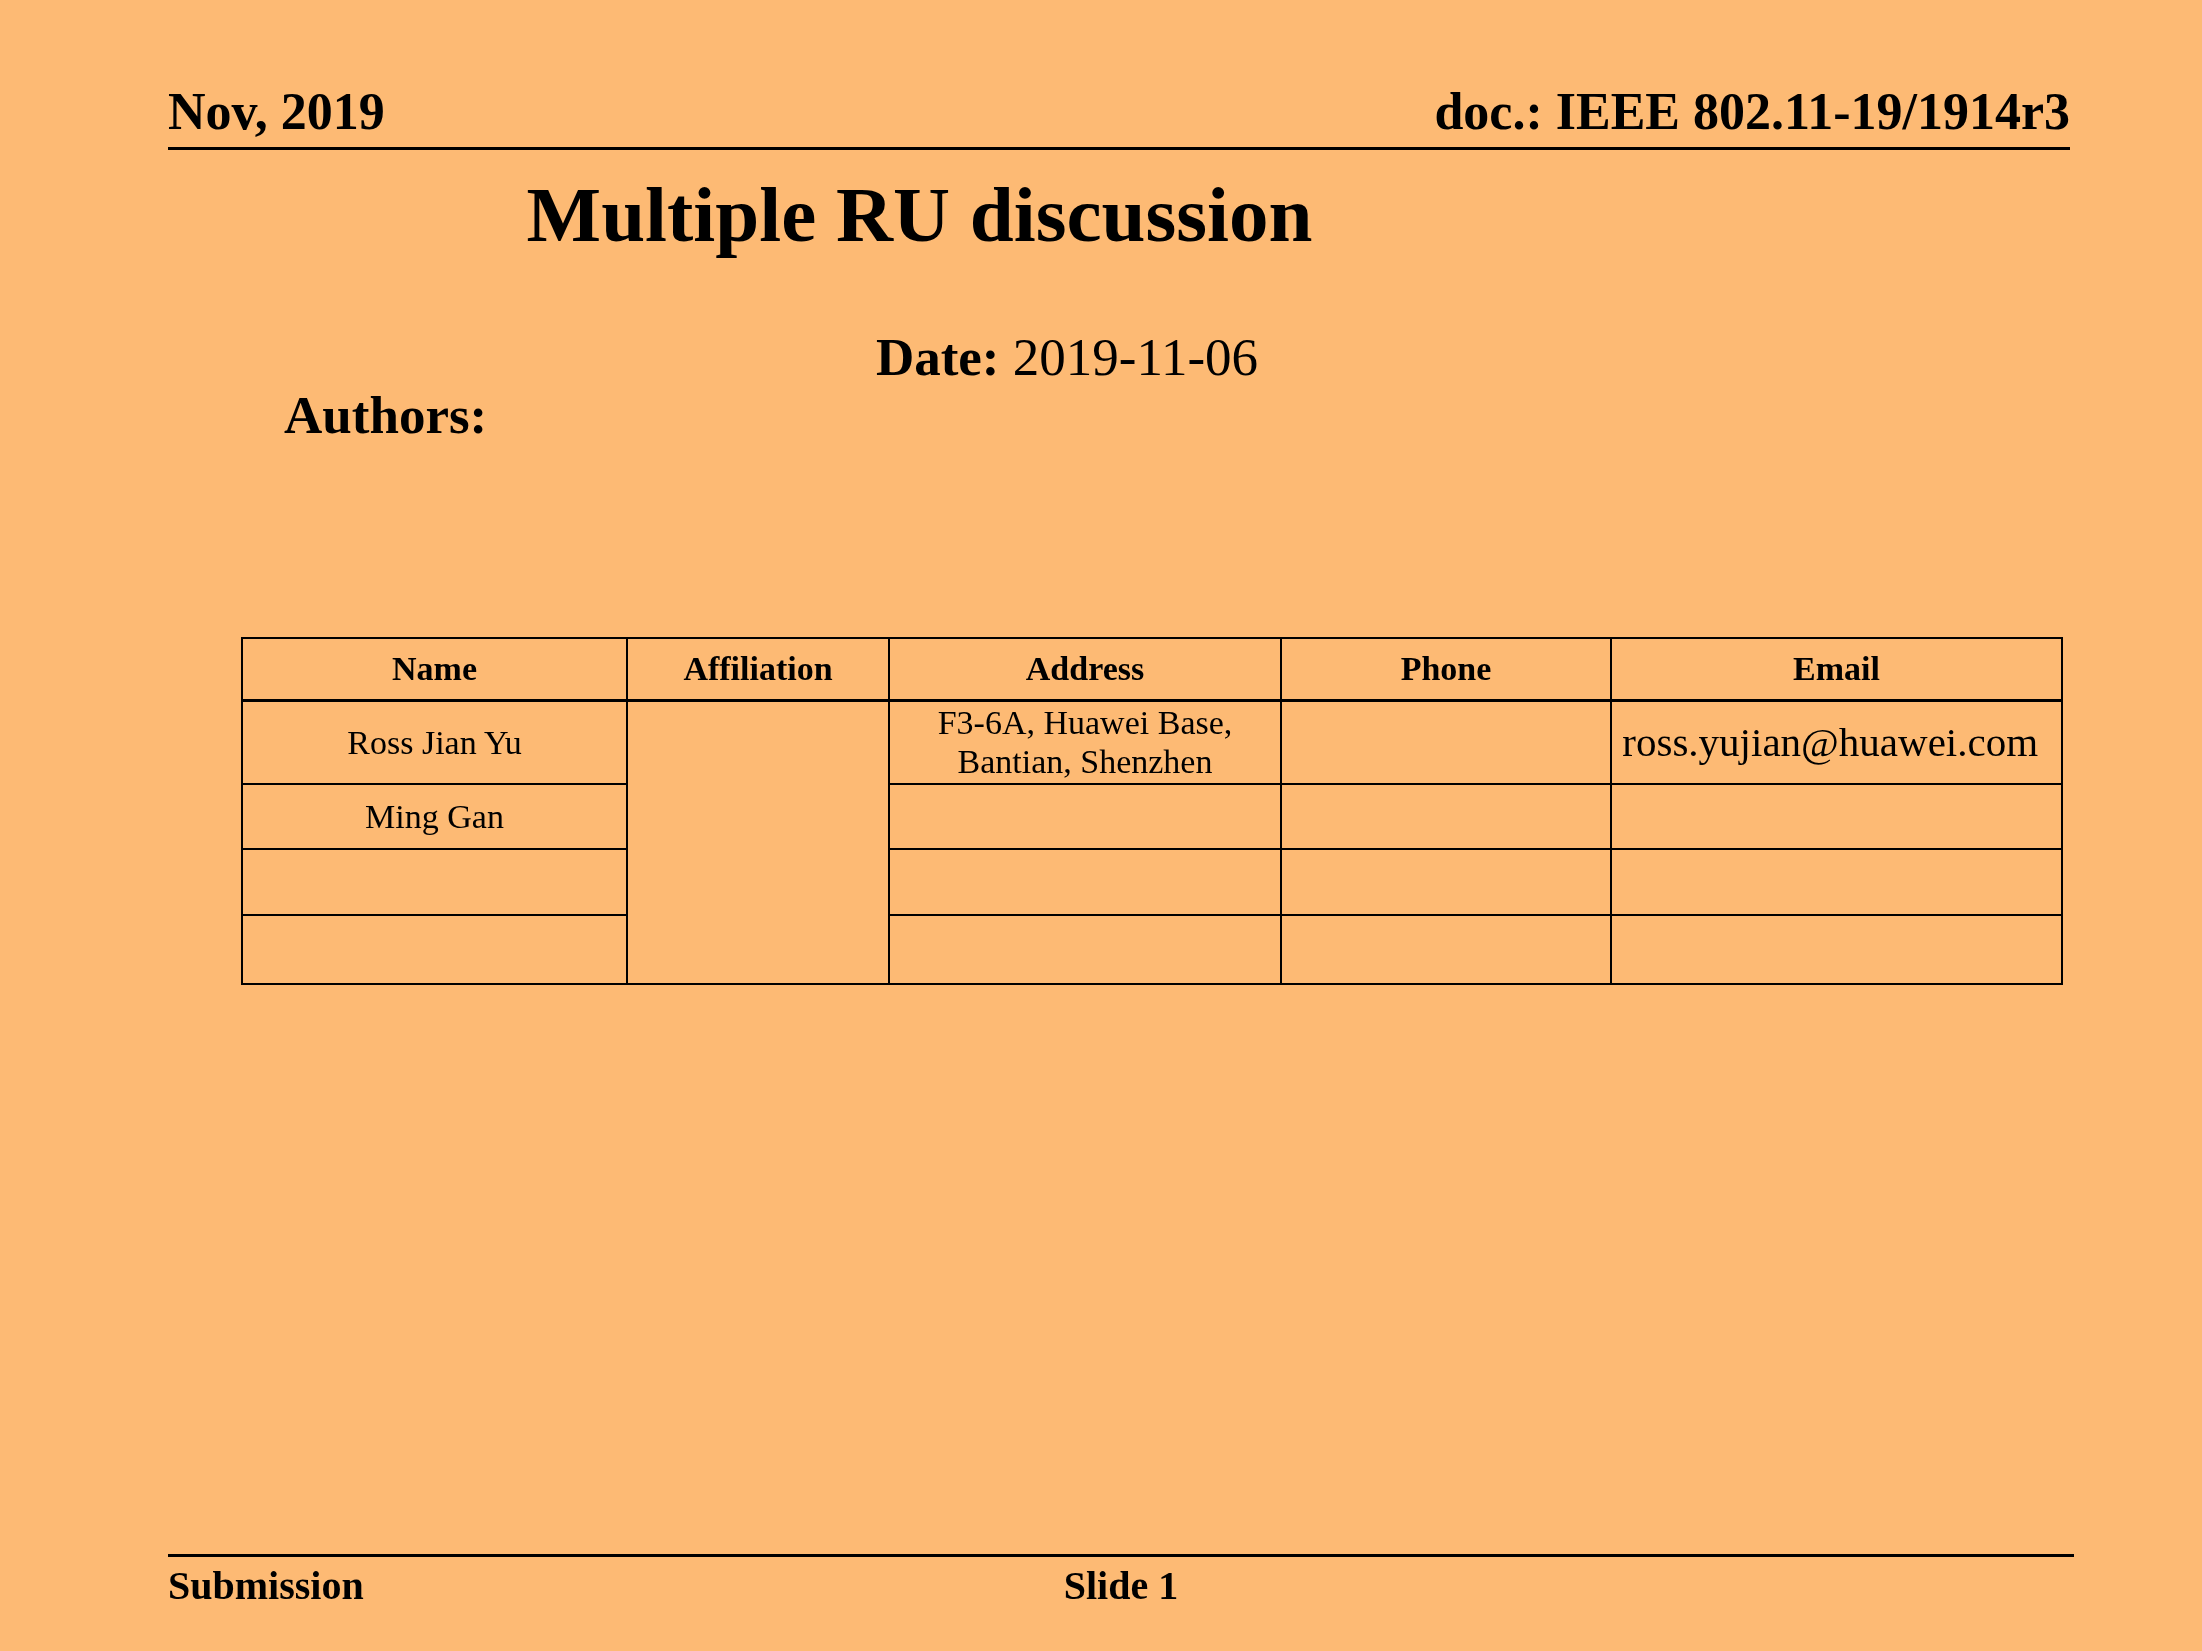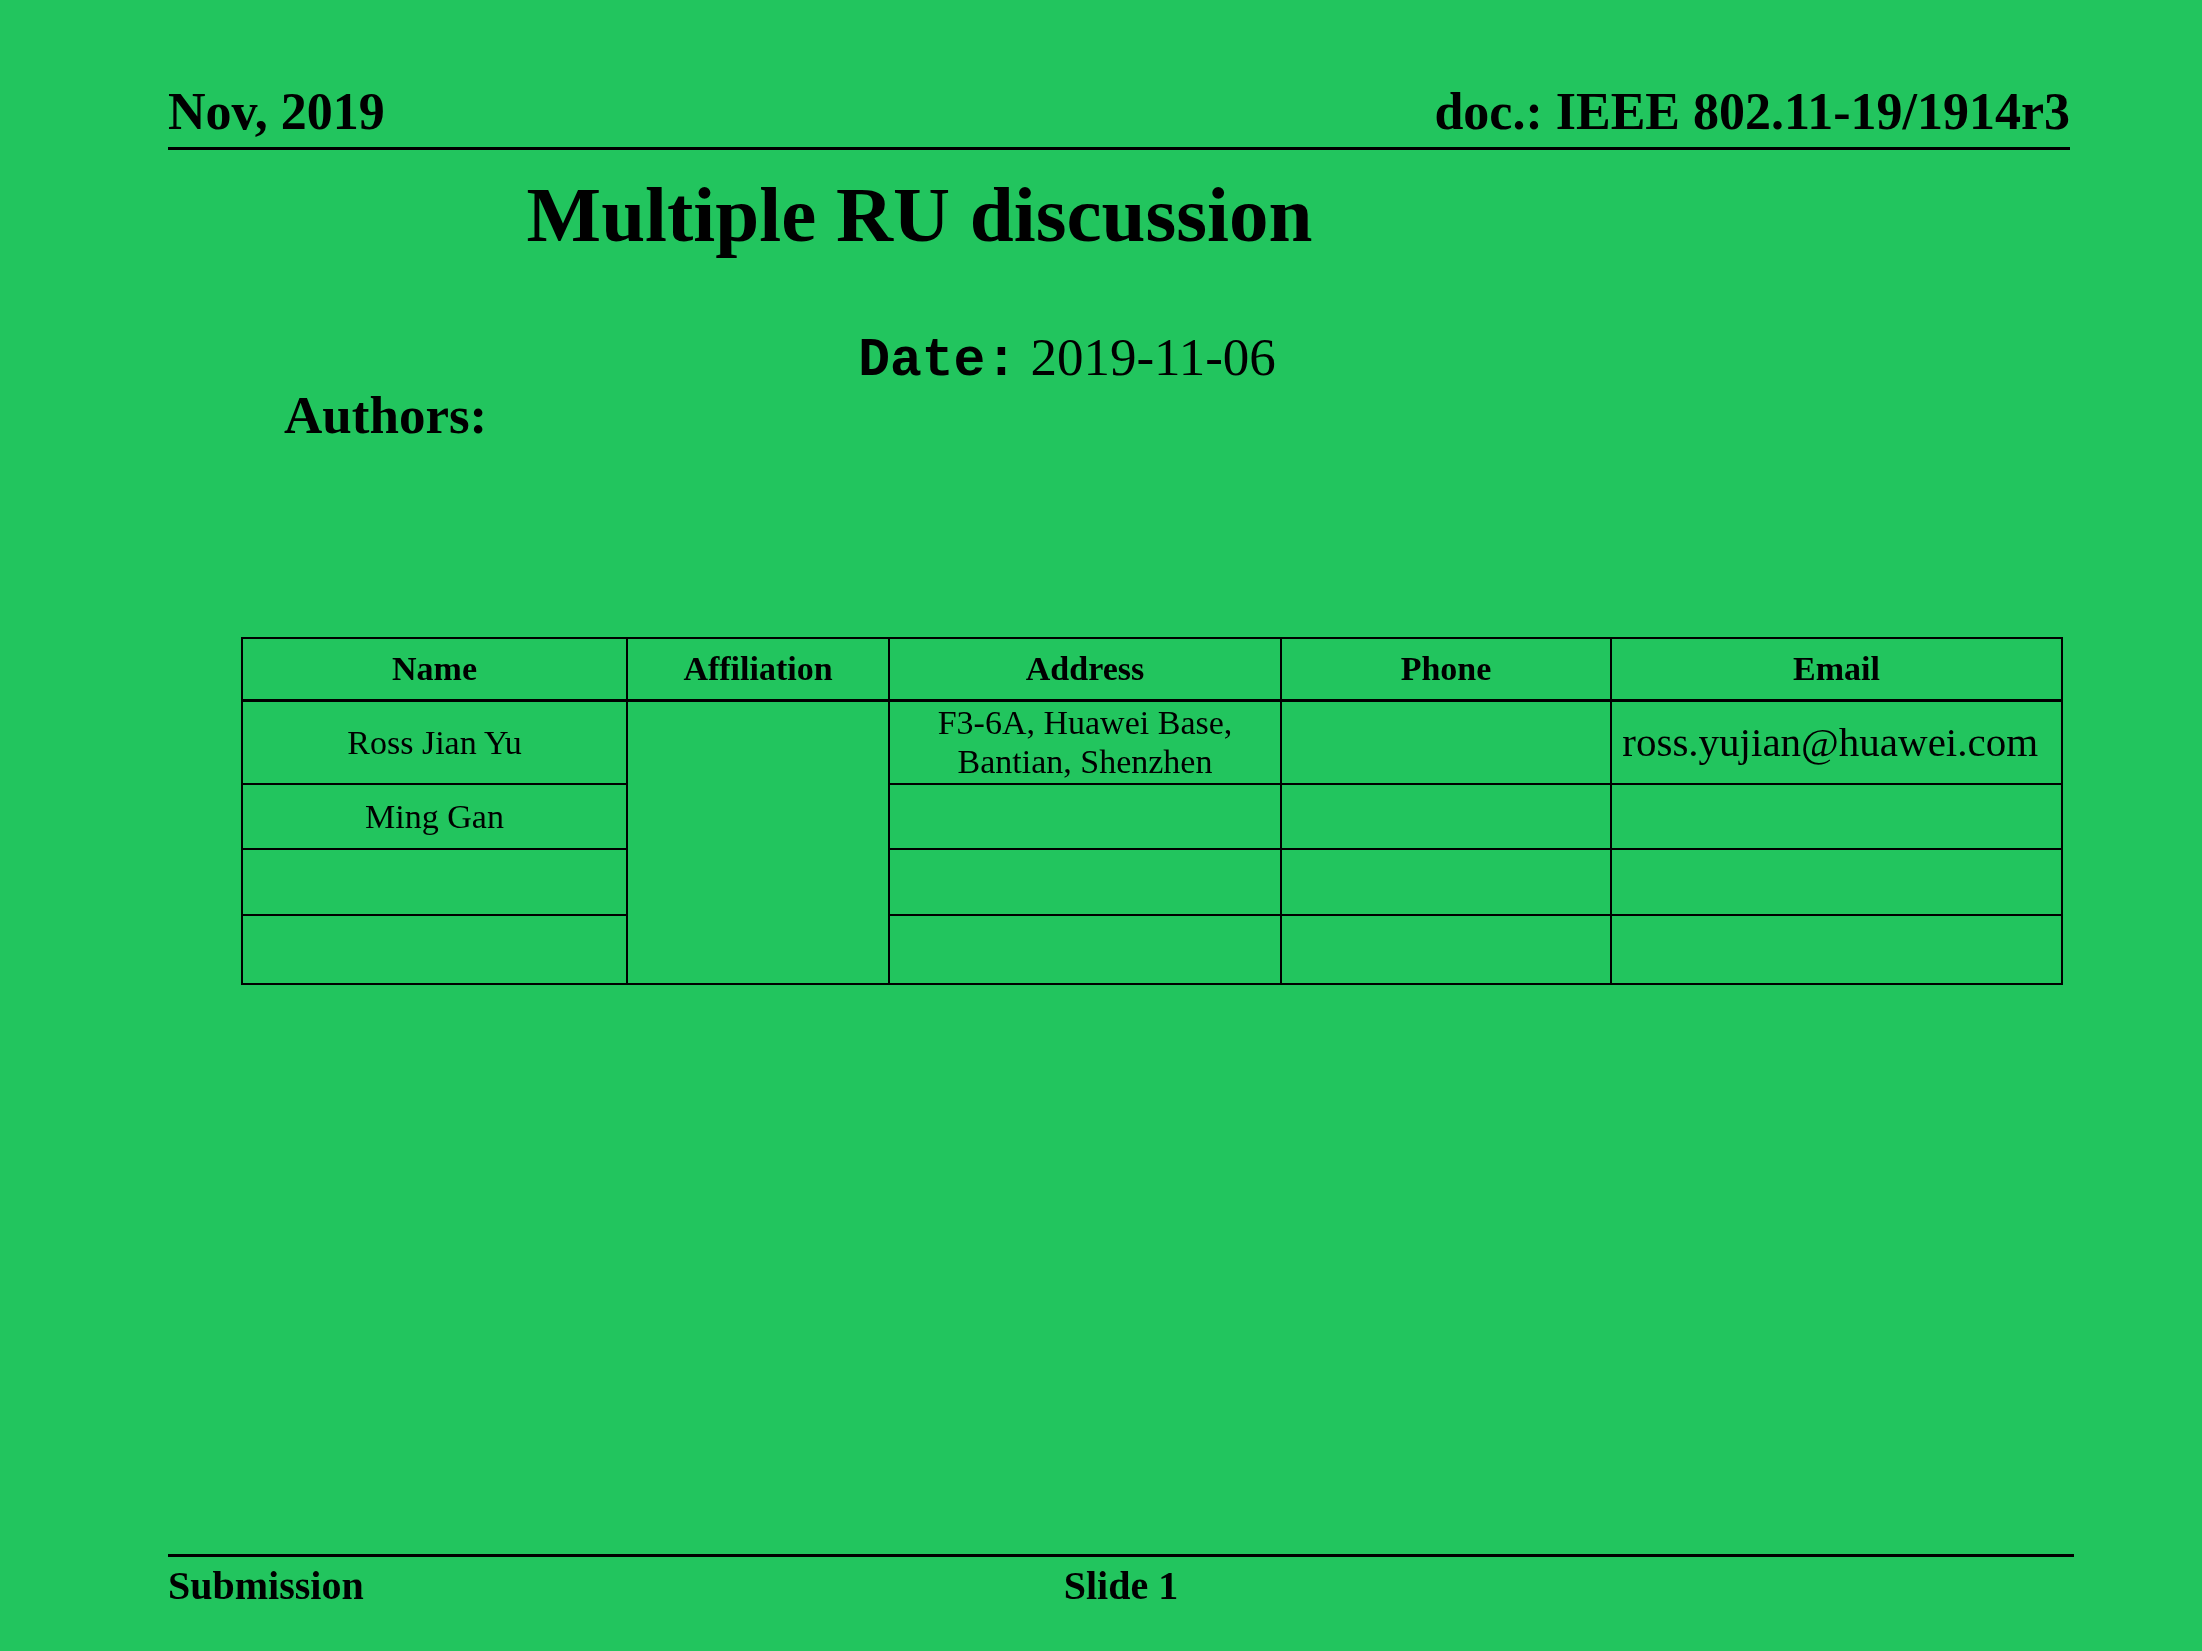--- a/index.html
+++ b/index.html
@@ -1,21 +1,21 @@
 <!DOCTYPE html>
 <html style="font-size:13.8px"><head>
 <meta charset="utf-8">
 <style>
   * { margin: 0; padding: 0; box-sizing: border-box; }
   html, body { background: #888; }
   .slide {
     position: relative;
     width: 2203px;
     height: 1652px;
-    background: #22c55e;
+    background: #fdba74;
     color: #000000;
     font-family: "Liberation Serif", "DejaVu Serif", serif;
     overflow: hidden;
   }
 
   
   .hdr {
     position: absolute;
     left: 168px;
     right: 133px;
@@ -45,21 +45,21 @@
   
   .dateline {
     position: absolute;
     left: 0;
     width: 2134px;
     top: 331px;
     text-align: center;
     font-size: 53px;
     line-height: 1;
   }
-  .dateline .lbl { font-weight: bold; font-family: Liberation Mono, monospace; }
+  .dateline .lbl { font-weight: bold; }
 
   
   .authors {
     position: absolute;
     left: 284px;
     top: 389px;
     font-size: 53px;
     font-weight: bold;
     line-height: 1;
   }

